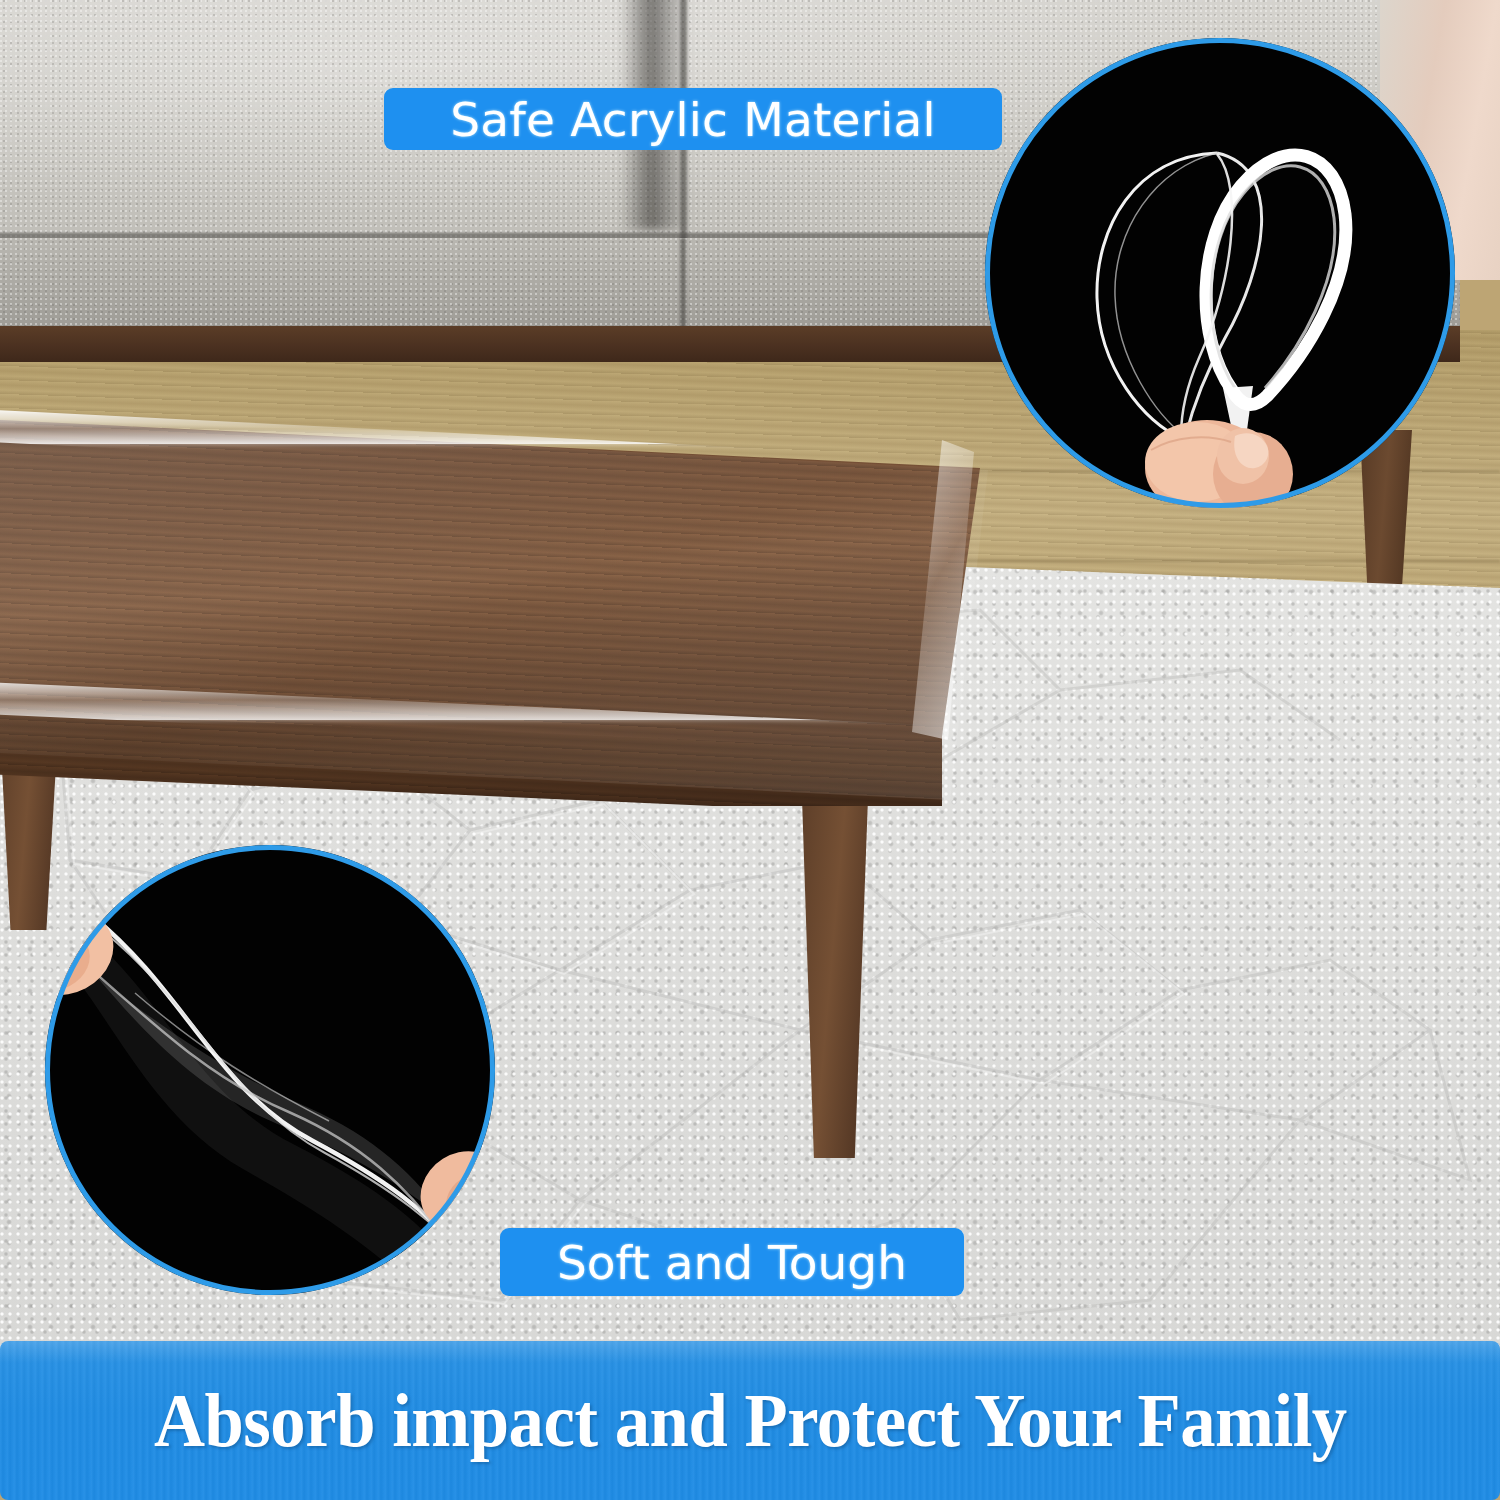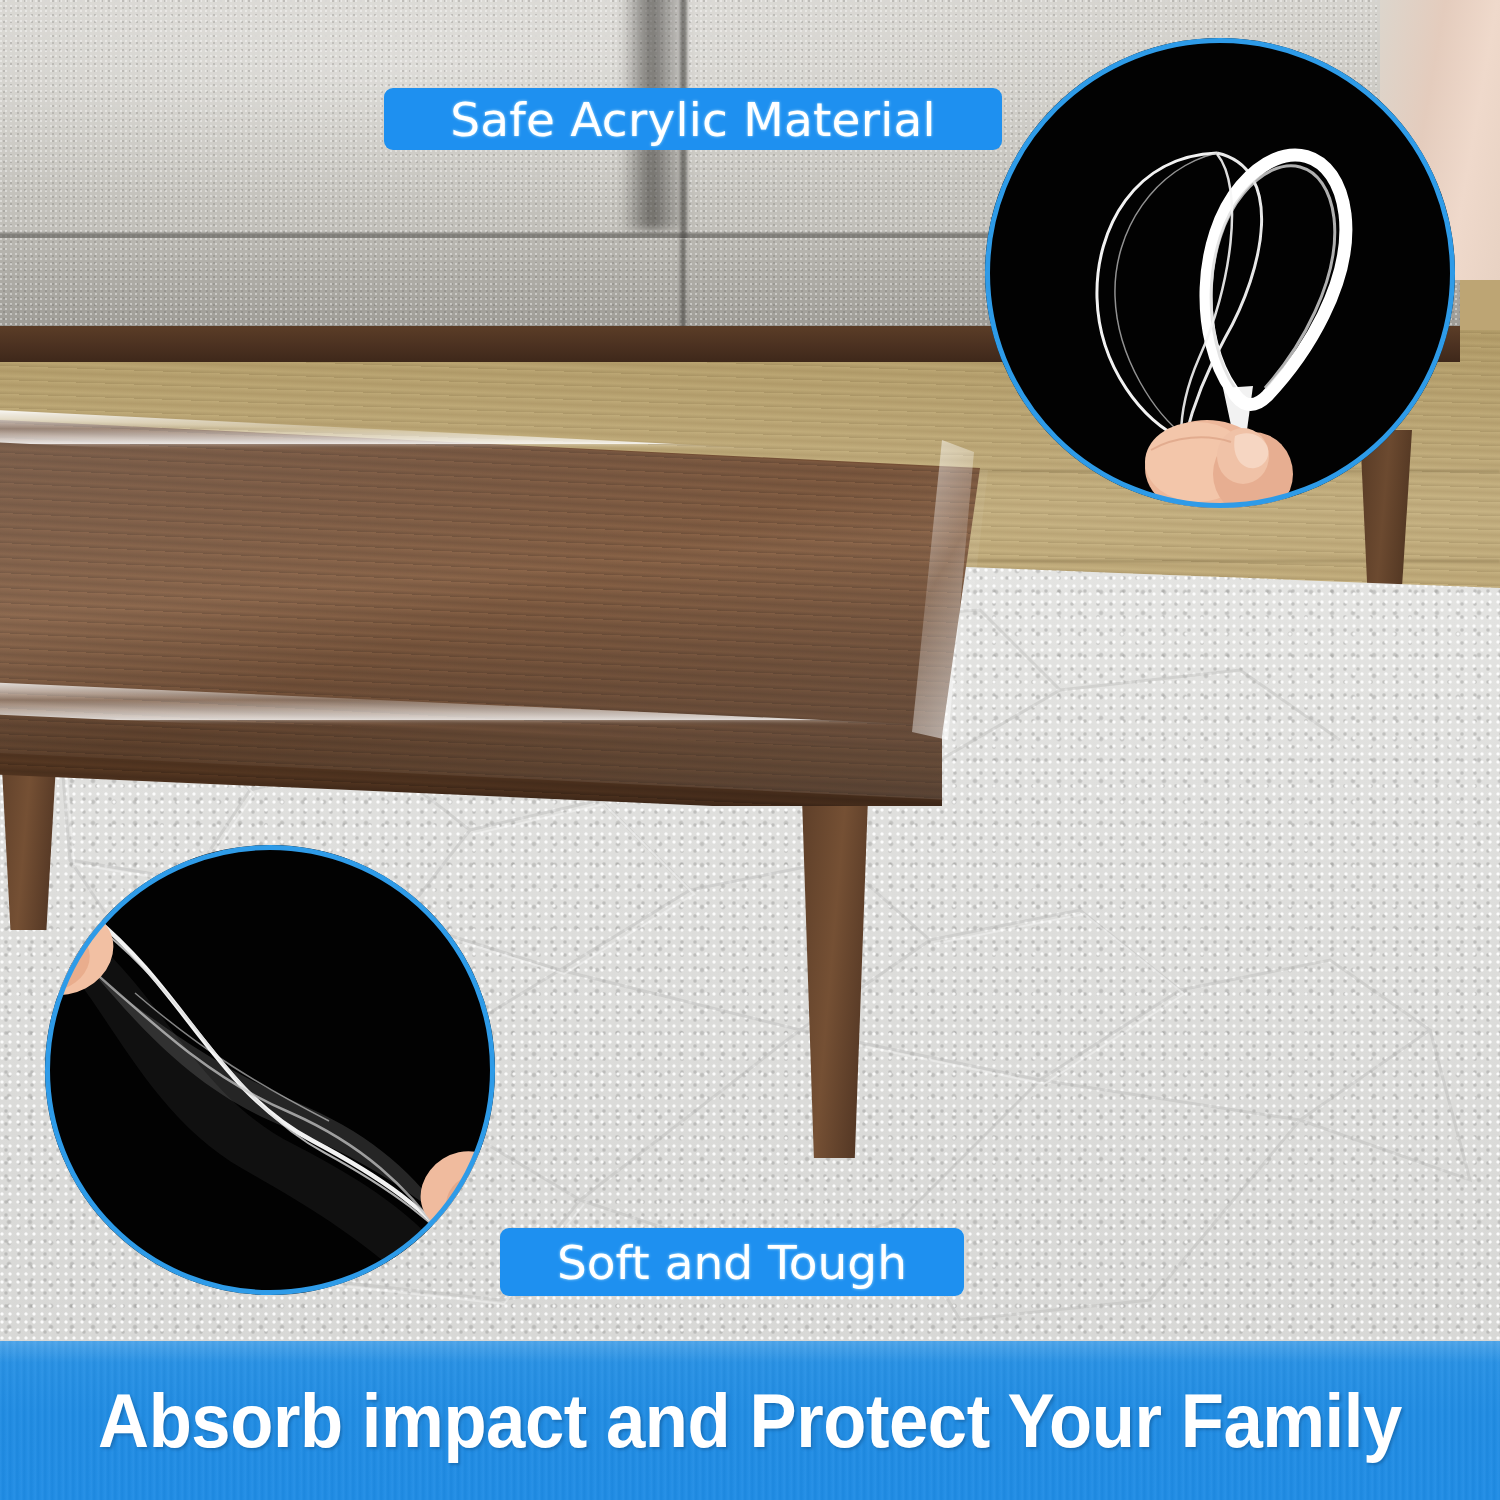--- a/index.html
+++ b/index.html
@@ -232,28 +232,28 @@
     letter-spacing: 0.2px;
   }
   .banner-mid {
     left: 500px; top: 1228px;
     width: 464px; height: 68px;
     font-size: 47px;
   }
   .banner-bottom {
     left: 0; top: 1341px;
     width: 1500px; height: 159px;
-    border-radius: 0;
+    border-radius: 8px;
     background:
       linear-gradient(180deg, rgba(255,255,255,0.16) 0px, rgba(255,255,255,0.0) 22px),
       repeating-linear-gradient(90deg, rgba(255,255,255,0.05) 0px, rgba(0,0,0,0.03) 3px, rgba(255,255,255,0.04) 7px),
       linear-gradient(180deg,#2a93e6 0%, #1f8ce4 45%, #1e8ce6 100%);
     font-size: 76px;
     font-weight: bold;
-    font-family: Liberation Sans, sans-serif;
+    font-family: Liberation Serif, serif;
     letter-spacing: -0.5px;
     text-shadow: 2px 2px 3px rgba(10,60,110,0.35);
   }
   .banner-bottom .btxt { transform: scaleX(0.93); display: inline-block; }
 </style>
 </head>
 <body>
 
 <div class="stage">
 

